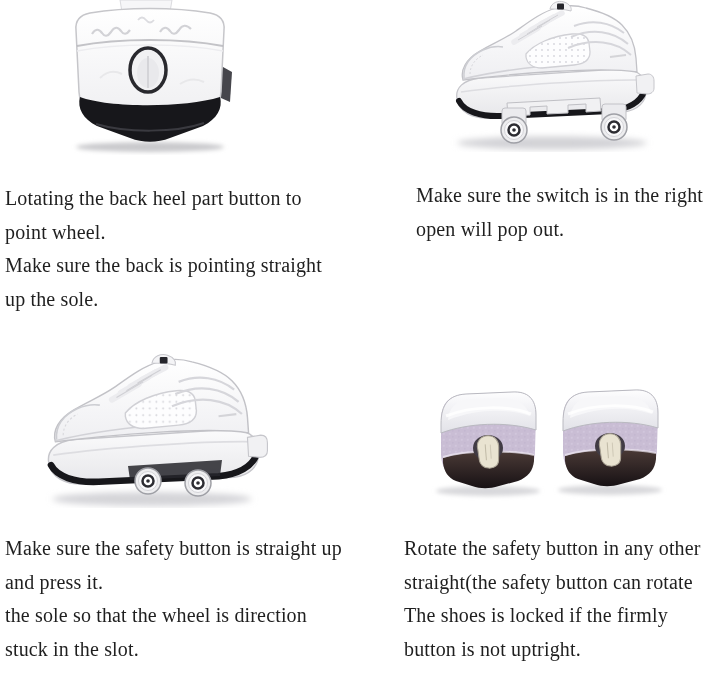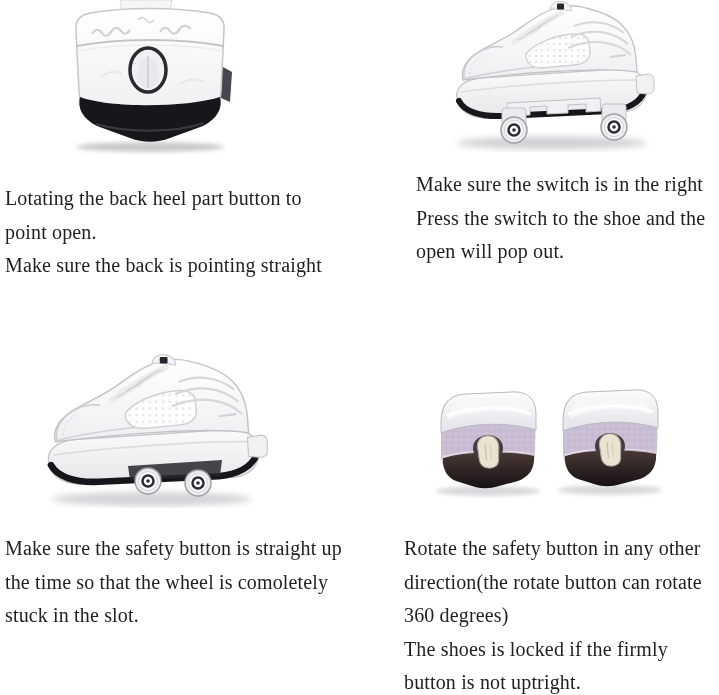--- a/index.html
+++ b/index.html
@@ -10,21 +10,21 @@
     font-family:"Liberation Serif","DejaVu Serif",serif;
   }
   .pic{position:absolute;margin:0;padding:0;}
   .pic svg{display:block;width:100%;height:100%;}
   .pic-tl{left:64px;top:0;width:172px;height:155px;}
   .pic-tr{left:450px;top:0;width:205px;height:152px;}
   .pic-bl{left:40px;top:350px;width:232px;height:158px;}
   .pic-br{left:428px;top:384px;width:240px;height:118px;}
   .txt{position:absolute;font-size:20px;line-height:33.5px;letter-spacing:.15px;}
   .txt-tl{left:5px;top:182px;}
-  .txt-tr{left:416px;top:168px;}
+  .txt-tr{left:416px;top:179px;}
   .txt-bl{left:5px;top:532px;}
   .txt-br{left:404px;top:532px;}
   .ln{white-space:nowrap;}
   .defs-holder{position:absolute;width:0;height:0;overflow:hidden;}
 </style>
 </head>
 <body>
 
 <div class="sheet">
 
@@ -179,37 +179,37 @@
         <use href="#heel-unit"></use>
       </g>
       <g transform="translate(130,4)">
         <use href="#heel-unit"></use>
       </g>
     </svg>
   </figure>
 
   <div class="txt txt-tl">
     <div class="ln">Lotating the back heel part button to</div>
-    <div class="ln">point open.</div>
+    <div class="ln">point wheel.</div>
     <div class="ln">Make sure the back is pointing straight</div>
+    <div class="ln">up the sole.</div>
   </div>
 
   <div class="txt txt-tr">
     <div class="ln">Make sure the switch is in the right</div>
-    <div class="ln">Press the switch to the shoe and the</div>
     <div class="ln">open will pop out.</div>
   </div>
 
   <div class="txt txt-bl">
     <div class="ln">Make sure the safety button is straight up</div>
-    <div class="ln">the time so that the wheel is comoletely</div>
+    <div class="ln">and press it.</div>
+    <div class="ln">the sole so that the wheel is direction</div>
     <div class="ln">stuck in the slot.</div>
   </div>
 
   <div class="txt txt-br">
     <div class="ln">Rotate the safety button in any other</div>
-    <div class="ln">direction(the rotate button can rotate</div>
-    <div class="ln">360 degrees)</div>
+    <div class="ln">straight(the safety button can rotate</div>
     <div class="ln">The shoes is locked if the firmly</div>
     <div class="ln">button is not uptright.</div>
   </div>
 
 </div>
 
 </body></html>

